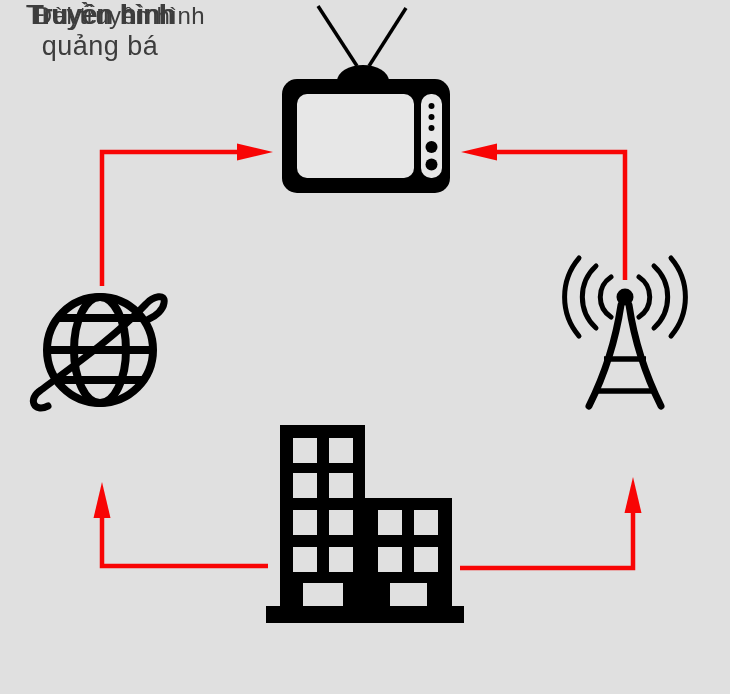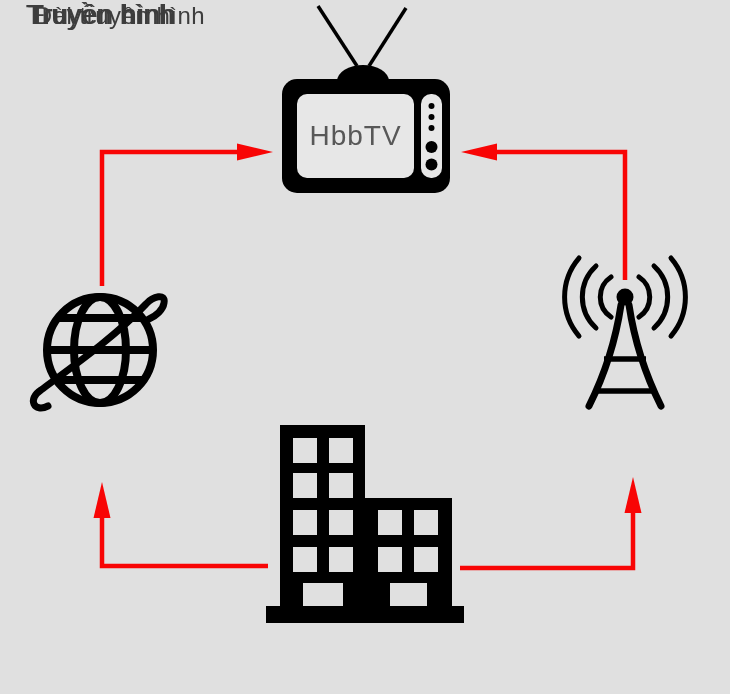--- a/index.html
+++ b/index.html
@@ -142,26 +142,26 @@
         <rect fill="#e0e0e0" x="378" y="510" width="24" height="25"></rect>
         <rect fill="#e0e0e0" x="414" y="510" width="24" height="25"></rect>
         <rect fill="#e0e0e0" x="378" y="547" width="24" height="25"></rect>
         <rect fill="#e0e0e0" x="414" y="547" width="24" height="25"></rect>
 
         <rect fill="#e0e0e0" x="303" y="583" width="40" height="23"></rect>
         <rect fill="#e0e0e0" x="390" y="583" width="37" height="23"></rect>
       </g>
     </svg>
 
-    <div class="label-hbbtv">HbbTV</div>
 
     <div class="label label-internet">
       <div>Truyền hình</div>
     </div>
 
     <div class="label label-broadcast">
       <div>Truyền hình</div>
+      <div>quảng bá</div>
     </div>
 
     <div class="label label-station">Đài truyền hình</div>
 
   </div>
 </div>
 
 </body></html>

